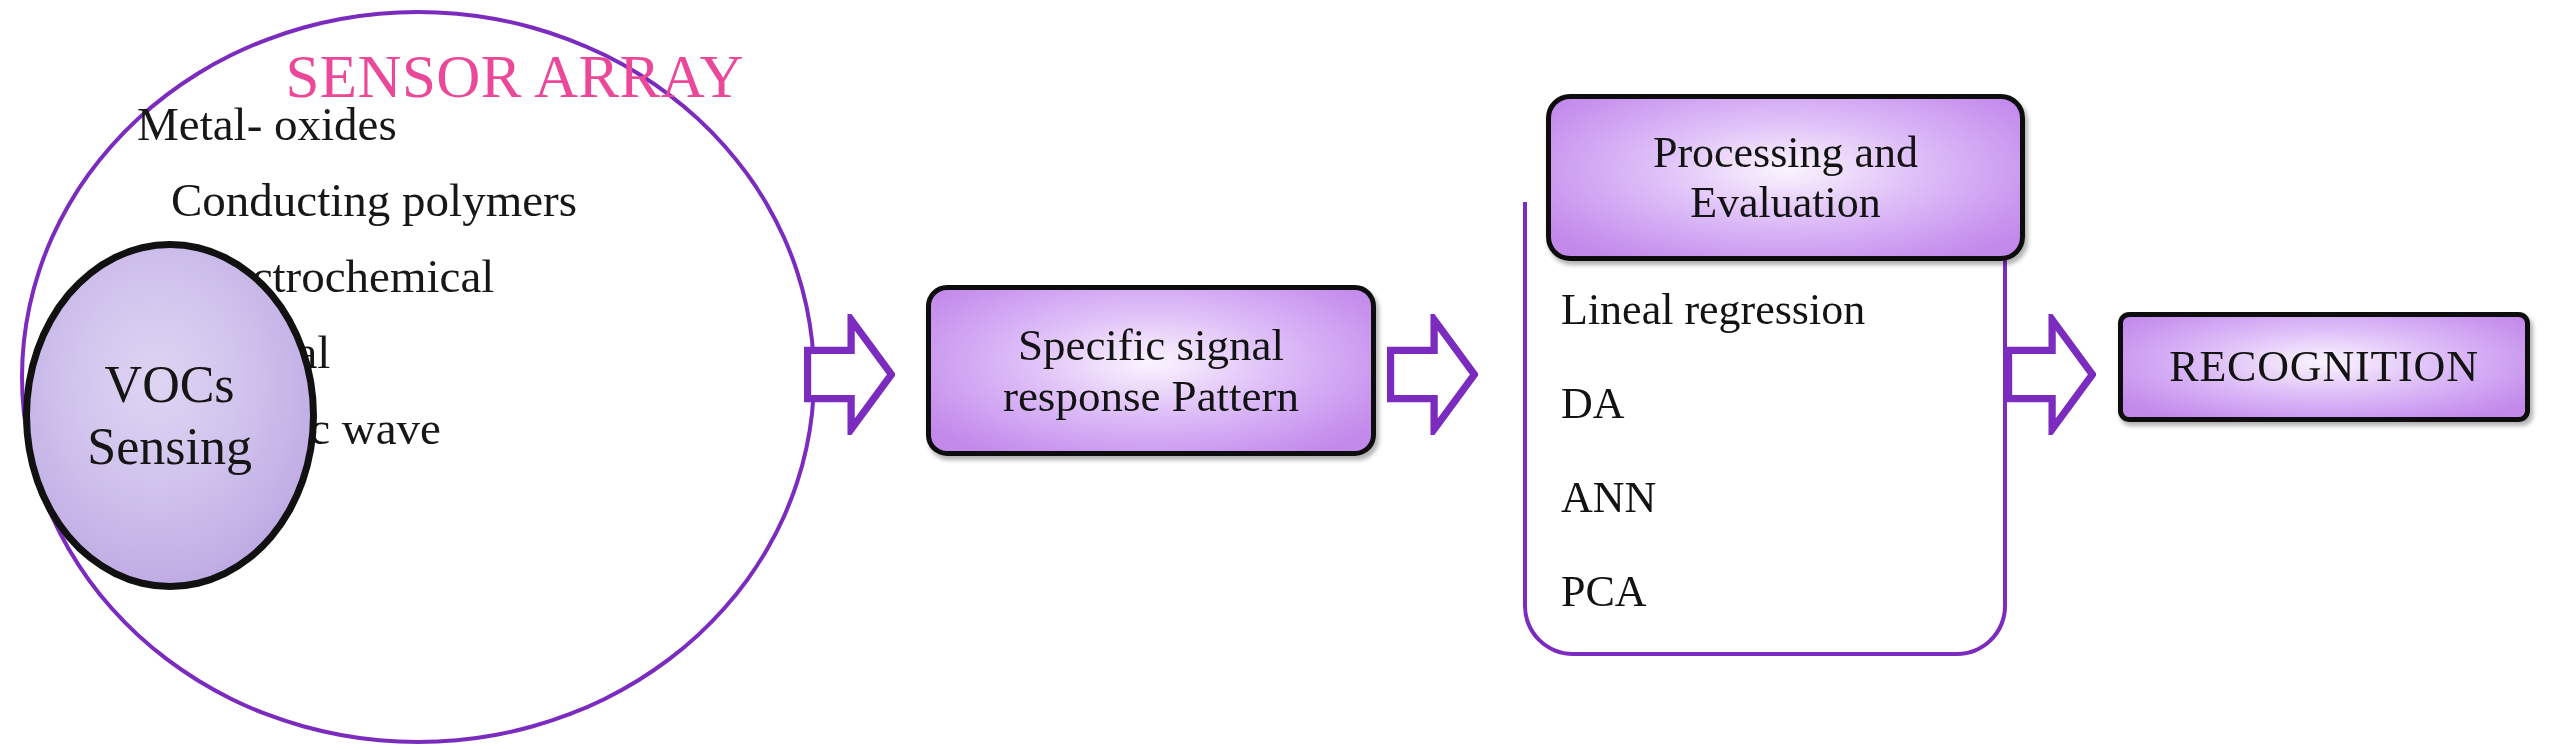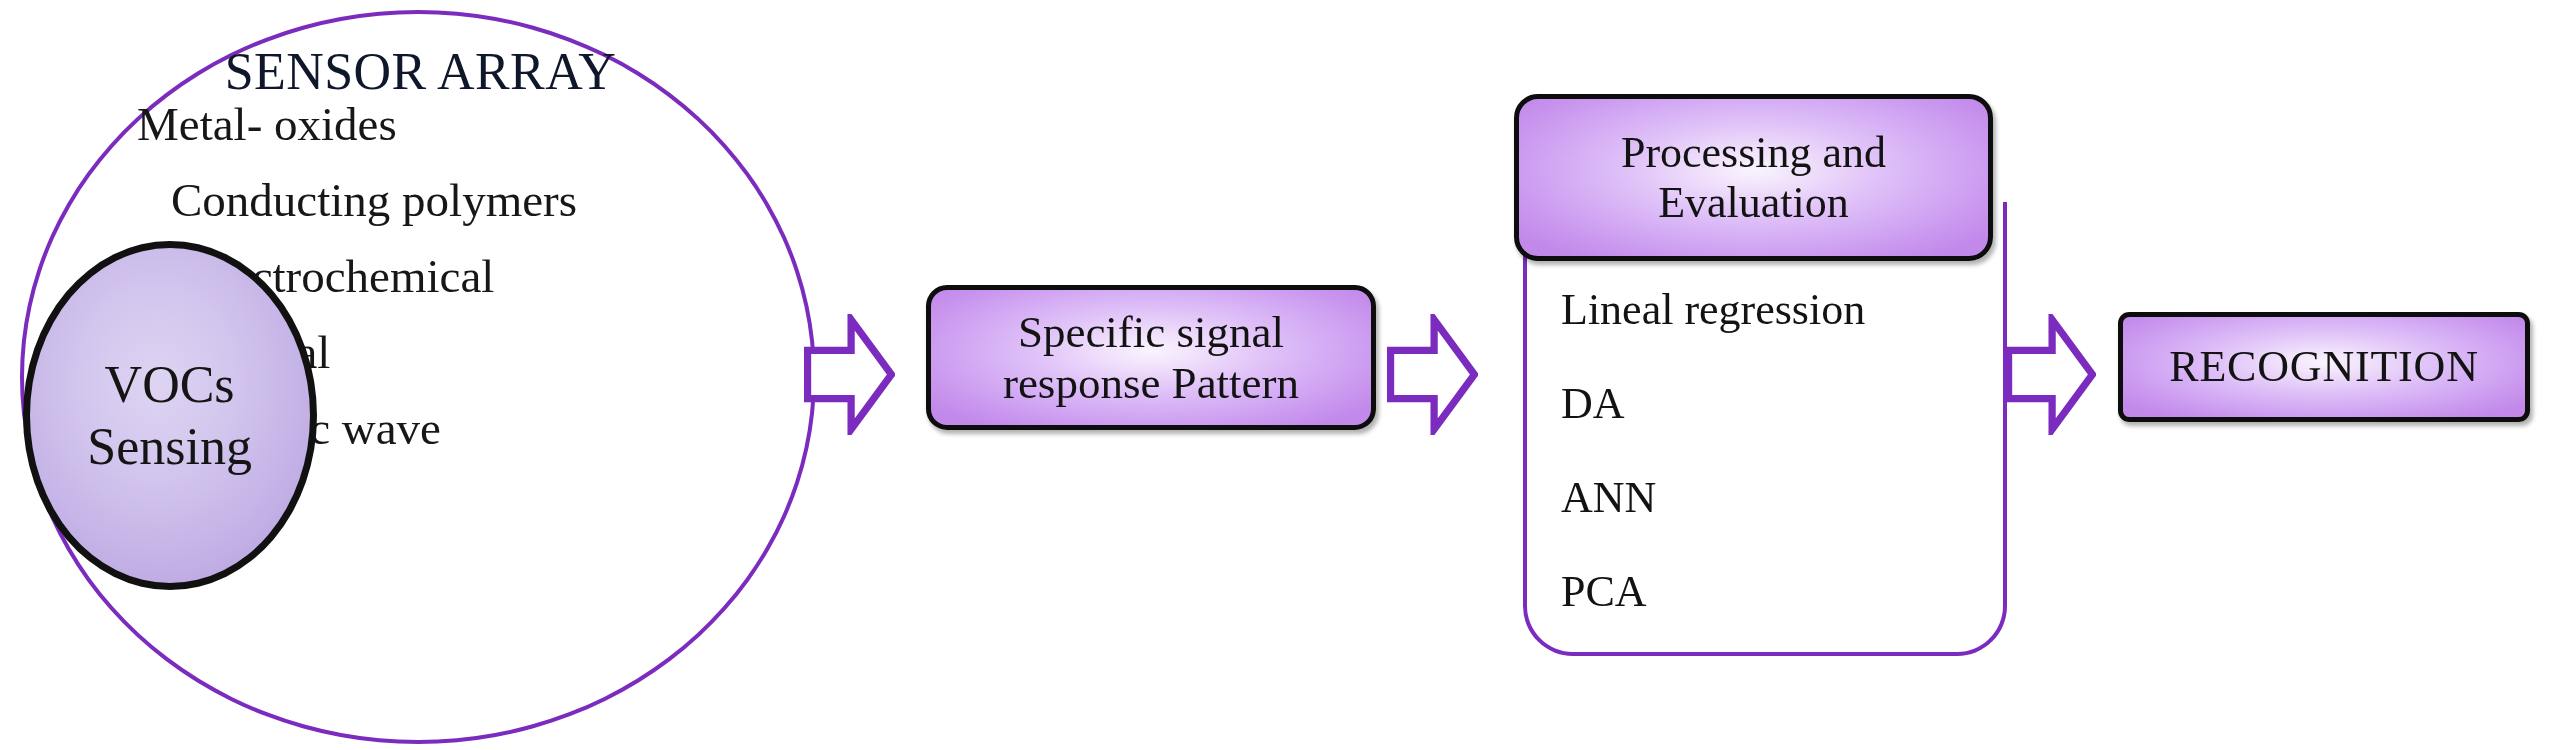--- a/index.html
+++ b/index.html
@@ -30,23 +30,23 @@
     border-radius: 50%;
     box-sizing: border-box;
     background: #ffffff;
   }
 
   .sensor-array-title {
     position: absolute;
     left: 97px;
     top: 42px;
     width: 647px;
-    text-align: center;
-    font-size: 52px;
-    color: #0f172a;
+    text-align: right;
+    font-size: 61px;
+    color: #ec4899;
     letter-spacing: 0.4px;
     white-space: nowrap;
   }
 
   .sensor-list {
     position: absolute;
     left: 121px;
     top: 89px;
     width: 671px;
     list-style: none;
@@ -114,26 +114,26 @@
     font-size: 45px;
     color: #131313;
     line-height: 1.12;
     padding: 0 8px;
   }
 
   #signal-box {
     left: 926px;
     top: 285px;
     width: 450px;
-    height: 145px;
+    height: 171px;
     text-align: center;
   }
 
   #processing-header-box {
-    left: 1514px;
+    left: 1546px;
     top: 94px;
     width: 479px;
     height: 167px;
     border-radius: 24px;
     z-index: 3;
   }
   #processing-header-box .label { font-size: 44px; }
 
   #recognition-box {
     left: 2118px;

